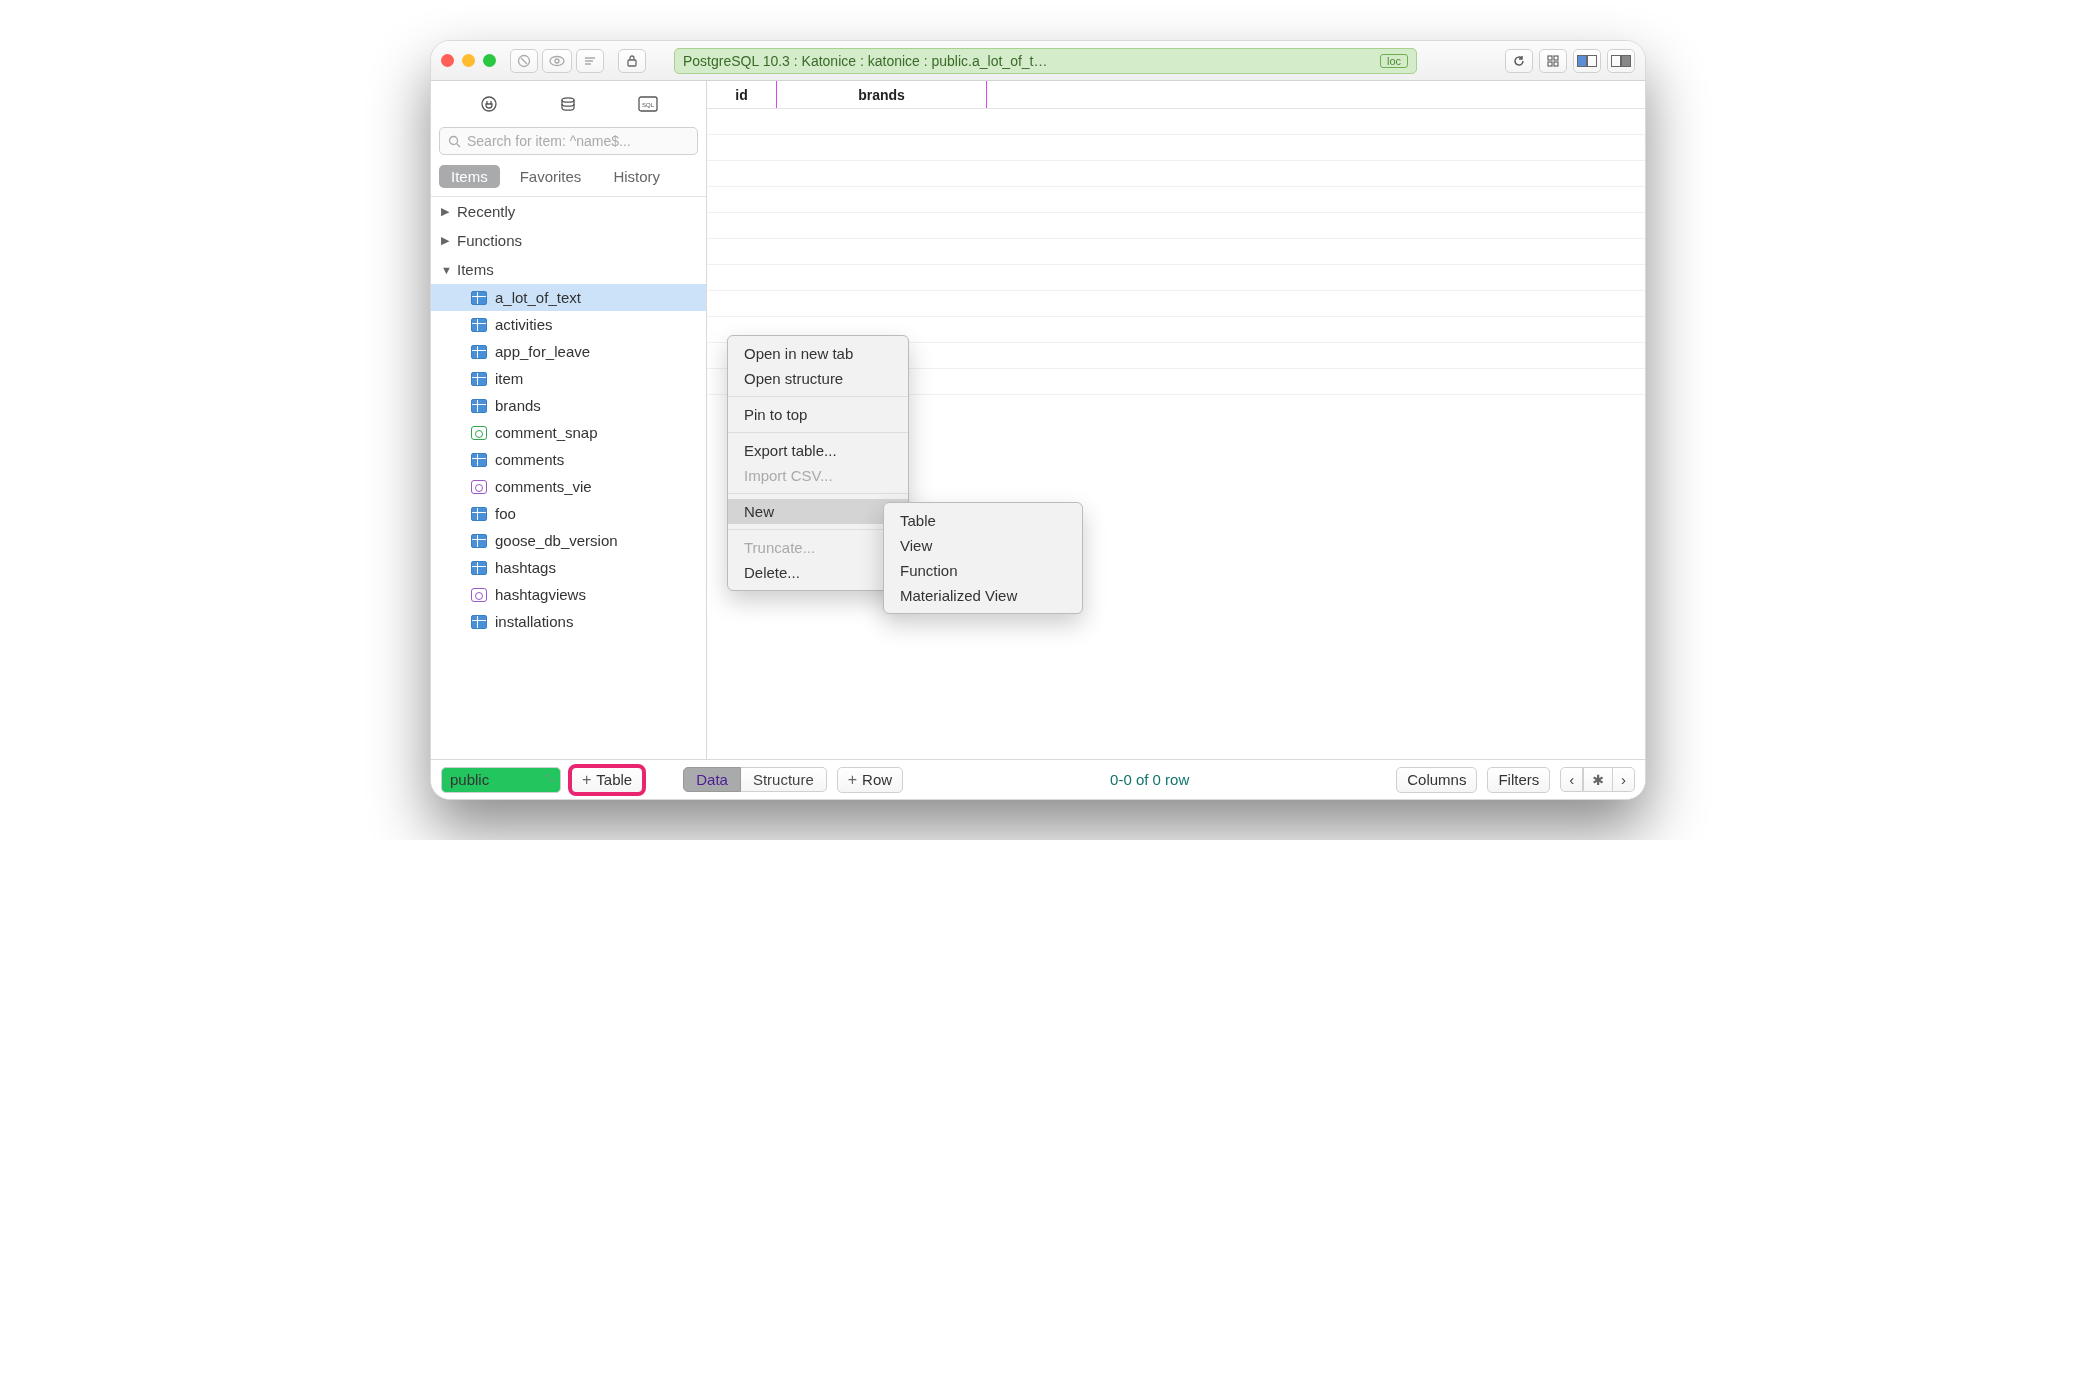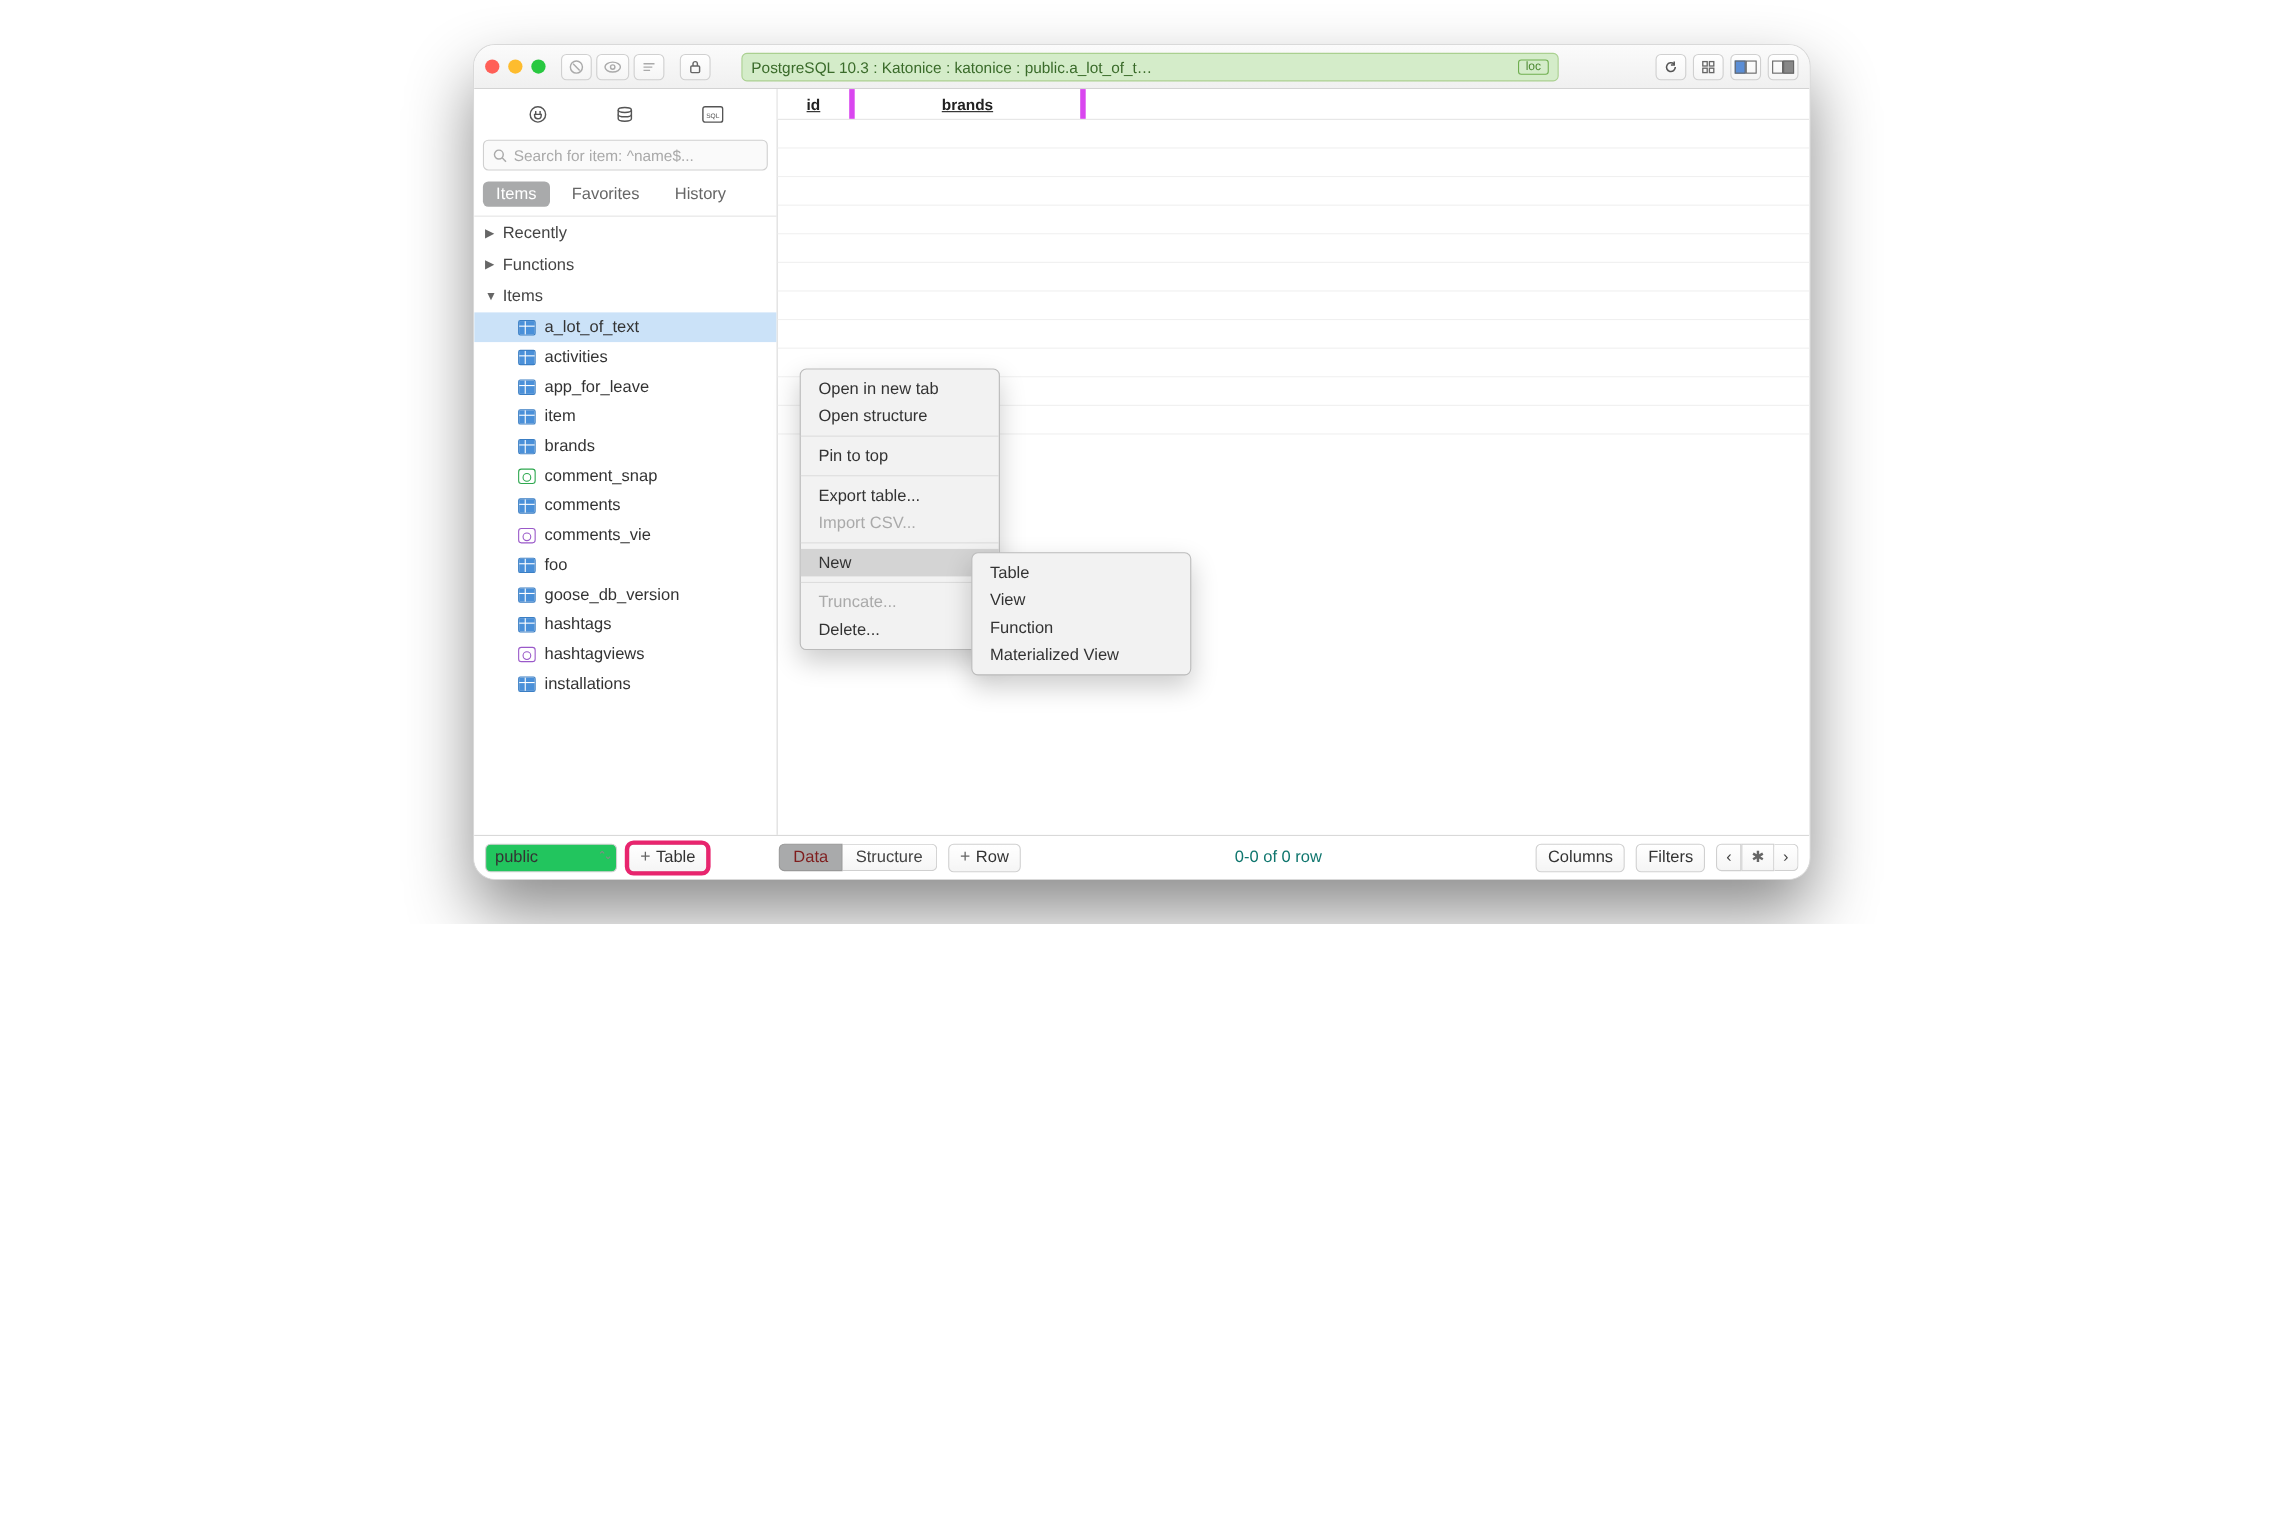--- a/index.html
+++ b/index.html
@@ -36,35 +36,35 @@
 .table-icon { width:16px; height:14px; display:inline-block; background:linear-gradient(#4a90d9,#4a90d9); border:1px solid #3a7ec4; border-radius:2px; position:relative;}
 .table-icon::before, .table-icon::after { content:""; position:absolute; background:#fff;}
 .table-icon::before { top:4px; left:0; right:0; height:1px;}
 .table-icon::after { top:0; bottom:0; left:5px; width:1px;}
 .view-icon { width:16px; height:14px; border:1.5px solid #2ea84f; border-radius:3px; display:inline-block; position:relative;}
 .view-icon::after { content:""; position:absolute; top:3px; left:3px; width:6px; height:6px; border:1.5px solid #2ea84f; border-radius:50%;}
 .mview-icon { width:16px; height:14px; border:1.5px solid #9a59c9; border-radius:3px; display:inline-block; position:relative;}
 .mview-icon::after { content:""; position:absolute; top:3px; left:3px; width:6px; height:6px; border:1.5px solid #9a59c9; border-radius:50%;}
 .content { flex:1; display:flex; flex-direction:column;}
 .col-header { height:28px; border-bottom:1px solid #e5e5e5; display:flex; font-size:14px; font-weight:600; color:#222; background:#fff;}
-.col-header .col { border-right:5px solid #d946ef; display:flex; align-items:center; justify-content:center;text-decoration:underline;}
+.col-header .col { border-right:1px solid #d946ef; display:flex; align-items:center; justify-content:center;}
 .col-id { width:70px; }
 .col-content { width:210px; }
 .grid { flex:1; }
 .grid .row { height:26px; border-bottom:1px solid #f0f0f0;}
 .footer { height:40px; border-top:1px solid #d9d9d9; display:flex; align-items:center; padding:0 10px; gap:10px; background:#fff; font-size:15px;}
 .select { height:26px; border:1px solid #d0d0d0; border-radius:5px; padding:0 20px 0 8px; background:#22c55e; position:relative; display:flex; align-items:center; min-width:120px; color:#333;}
 .select::after { content:"⌃⌄"; position:absolute; right:6px; font-size:10px; color:#888; letter-spacing:-3px; line-height:6px; white-space:pre; transform:translateY(-1px);}
 .footer-btn { height:26px; border:1px solid #d0d0d0; border-radius:5px; padding:0 10px; background:linear-gradient(#fff,#f5f5f5); display:flex; align-items:center; gap:5px; color:#333;}
 .footer-btn.highlighted { outline:4px solid #e8256e; outline-offset:-1px; border-radius:5px;}
 .seg { display:flex; }
 .seg .s { border:1px solid #d0d0d0; padding:3px 12px; background:linear-gradient(#fff,#f5f5f5); color:#444;}
 .seg .s:first-child { border-radius:5px 0 0 5px;}
 .seg .s:last-child { border-radius:0 5px 5px 0; border-left:none;}
-.seg .s.active { background:#a9aaab; color:#7f1d1d; border-color:#999;margin-left:25px;}
+.seg .s.active { background:#a9aaab; color:#4c1d95; border-color:#999;}
 .footer-center { flex:1; text-align:center; color:#0f766e;}
 .ctx-menu { position:absolute; background:#f2f2f2; border:1px solid #bbb; border-radius:6px; box-shadow:0 10px 24px rgba(0,0,0,0.2); padding:5px 0; font-size:15px;}
 .ctx-menu .mi { padding:4px 16px; color:#333; white-space:nowrap; display:flex; justify-content:space-between; align-items:center; gap:20px;}
 .ctx-menu .mi.disabled { color:#aaa; }
 .ctx-menu .mi.hover { background:#d4d4d4; color:#333;}
 .ctx-menu .sep { height:1px; background:#ddd; margin:5px 0;}
 .submenu-arrow { font-size:11px; color:#777;}
 .ctx-main { top:294px; left:268px; width:182px;margin-left:28px;}
 .ctx-sub { top:461px; left:452px; width:200px;}
 .plus { font-size:16px; color:#666; }

